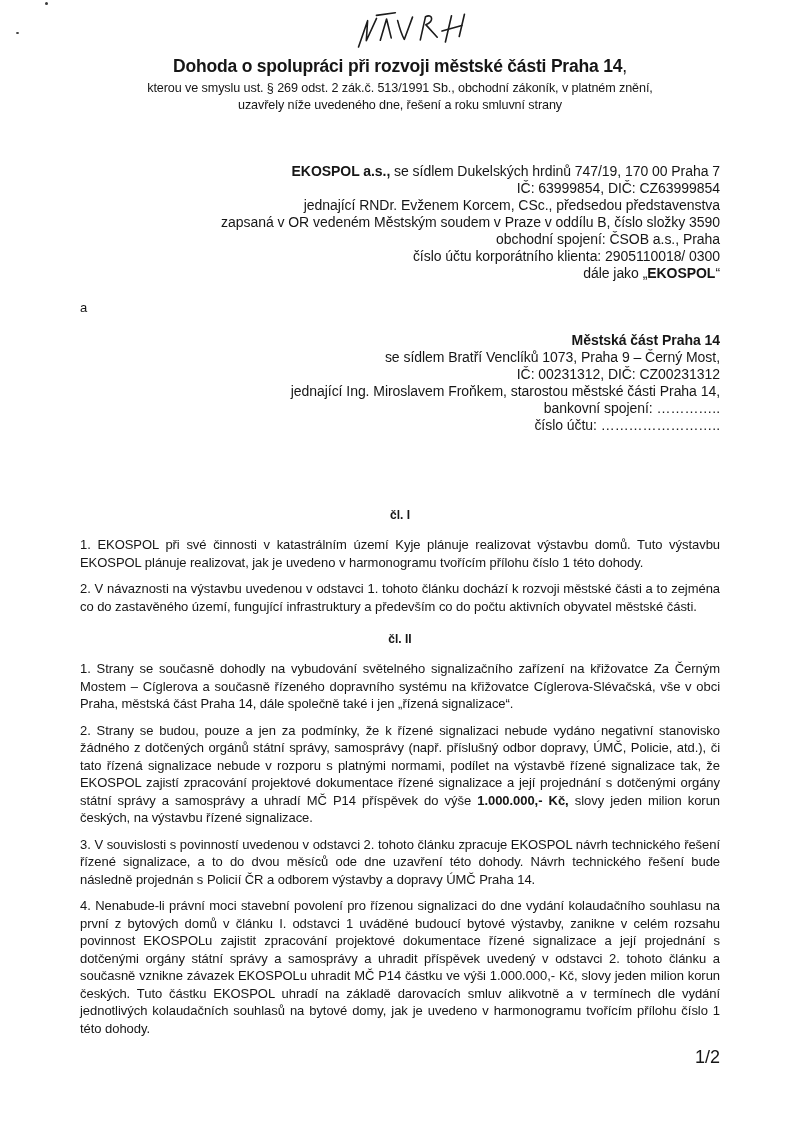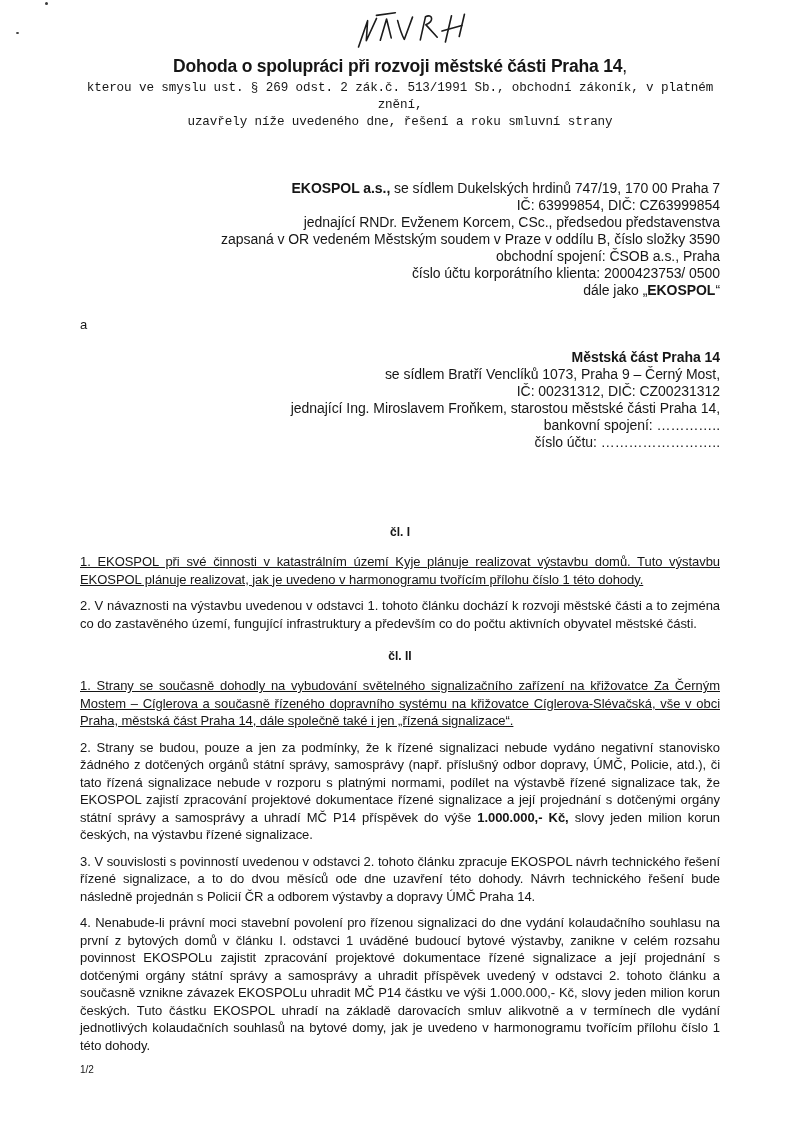--- a/index.html
+++ b/index.html
@@ -24,40 +24,40 @@
     left: 350px; top: 7px;
     width: 132px; height: 48px;
     transform: rotate(-2deg);
   }
   .header { padding-top: 56px; text-align: center; }
   .doc-title {
     font-size: 17.5px; font-weight: bold;
     margin: 0 0 3px 0; letter-spacing: -0.2px;
   }
   .doc-title .comma { font-weight: normal; }
-  .subtitle { font-size: 12.6px; line-height: 17px; letter-spacing: -0.1px; font-family: Liberation Mono, monospace; }
+  .subtitle { font-size: 12.6px; line-height: 17px; letter-spacing: -0.1px; }
   .party { margin: 0; }
   .party .line { font-size: 14px; line-height: 17px; letter-spacing: -0.05px; text-align: right; }
   .party-ekospol { margin-top: 49px; }
   .connector { margin-top: 17px; font-size: 13px; line-height: 17px; }
   .party-mc { margin-top: 16px; }
   .art-heading {
     font-size: 12px; font-weight: bold; text-align: center;
     margin: 0; line-height: 18px;
   }
   .art-heading.first { margin-top: 72px; }
   .art-heading.second { margin-top: 15px; }
   .para {
     font-size: 13px; line-height: 17.5px;
     text-align: justify;
     margin: 9px 0 0 0;
     letter-spacing: -0.05px;
   }
-  .para.after-heading { margin-top: 12px; text-decoration: underline; }
-  .page-number { text-align: left; font-size: 10px; margin-top: 10px; }
+  .para.after-heading { margin-top: 12px; }
+  .page-number { text-align: right; font-size: 18px; margin-top: 10px; }
   strong { font-weight: bold; }
 </style>
 </head>
 <body>
 
 <div class="page">
 
   <span class="speck s1"></span>
   <span class="speck s2"></span>
 
@@ -79,21 +79,21 @@
     <div class="subtitle">kterou ve smyslu ust. § 269 odst. 2 zák.č. 513/1991 Sb., obchodní zákoník, v platném znění,</div>
     <div class="subtitle">uzavřely níže uvedeného dne, řešení a roku smluvní strany</div>
   </header>
 
   <section class="party party-ekospol">
     <div class="line"><strong>EKOSPOL a.s.,</strong><span> se sídlem Dukelských hrdinů 747/19, 170 00 Praha 7</span></div>
     <div class="line">IČ: 63999854, DIČ: CZ63999854</div>
     <div class="line">jednající RNDr. Evženem Korcem, CSc., předsedou představenstva</div>
     <div class="line">zapsaná v OR vedeném Městským soudem v Praze v oddílu B, číslo složky 3590</div>
     <div class="line">obchodní spojení: ČSOB a.s., Praha</div>
-    <div class="line">číslo účtu korporátního klienta: 2000423753/ 0500</div>
+    <div class="line">číslo účtu korporátního klienta: 2905110018/ 0300</div>
     <div class="line"><span>dále jako „</span><strong>EKOSPOL</strong><span>“</span></div>
   </section>
 
   <div class="connector">a</div>
 
   <section class="party party-mc">
     <div class="line"><strong>Městská část Praha 14</strong></div>
     <div class="line">se sídlem Bratří Venclíků 1073, Praha 9 – Černý Most,</div>
     <div class="line">IČ: 00231312, DIČ: CZ00231312</div>
     <div class="line">jednající Ing. Miroslavem Froňkem, starostou městské části Praha 14,</div>

